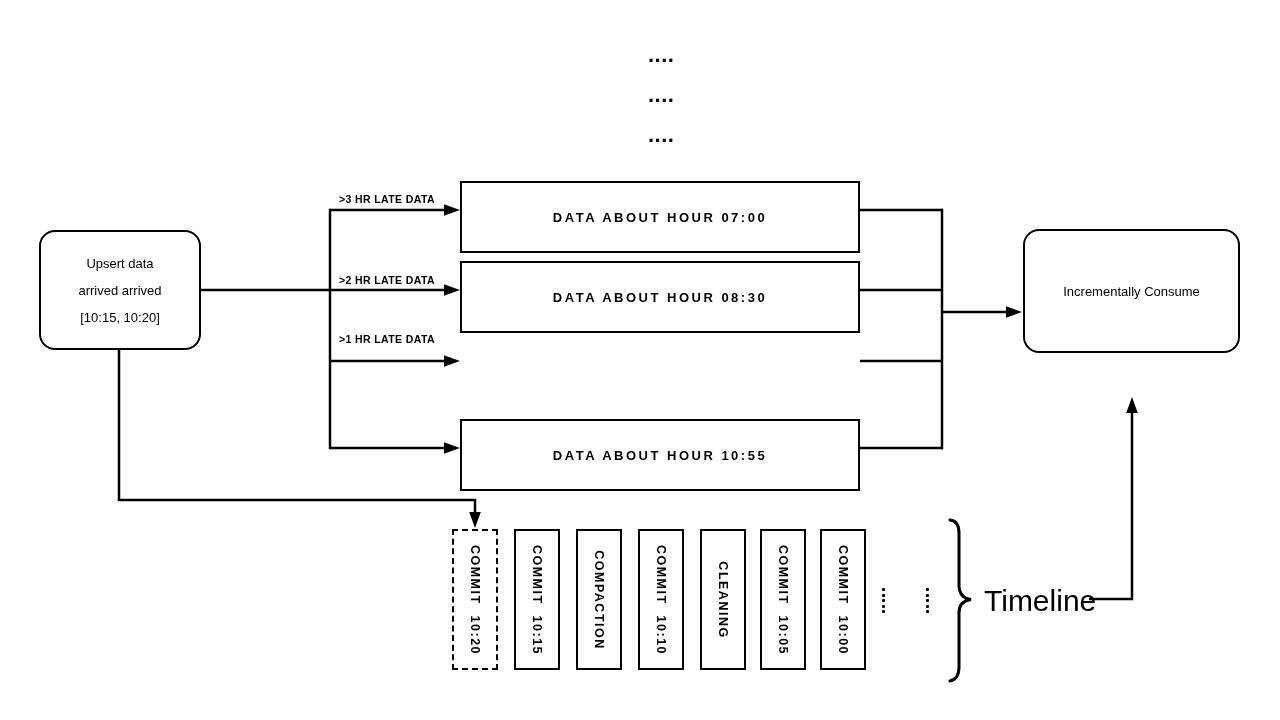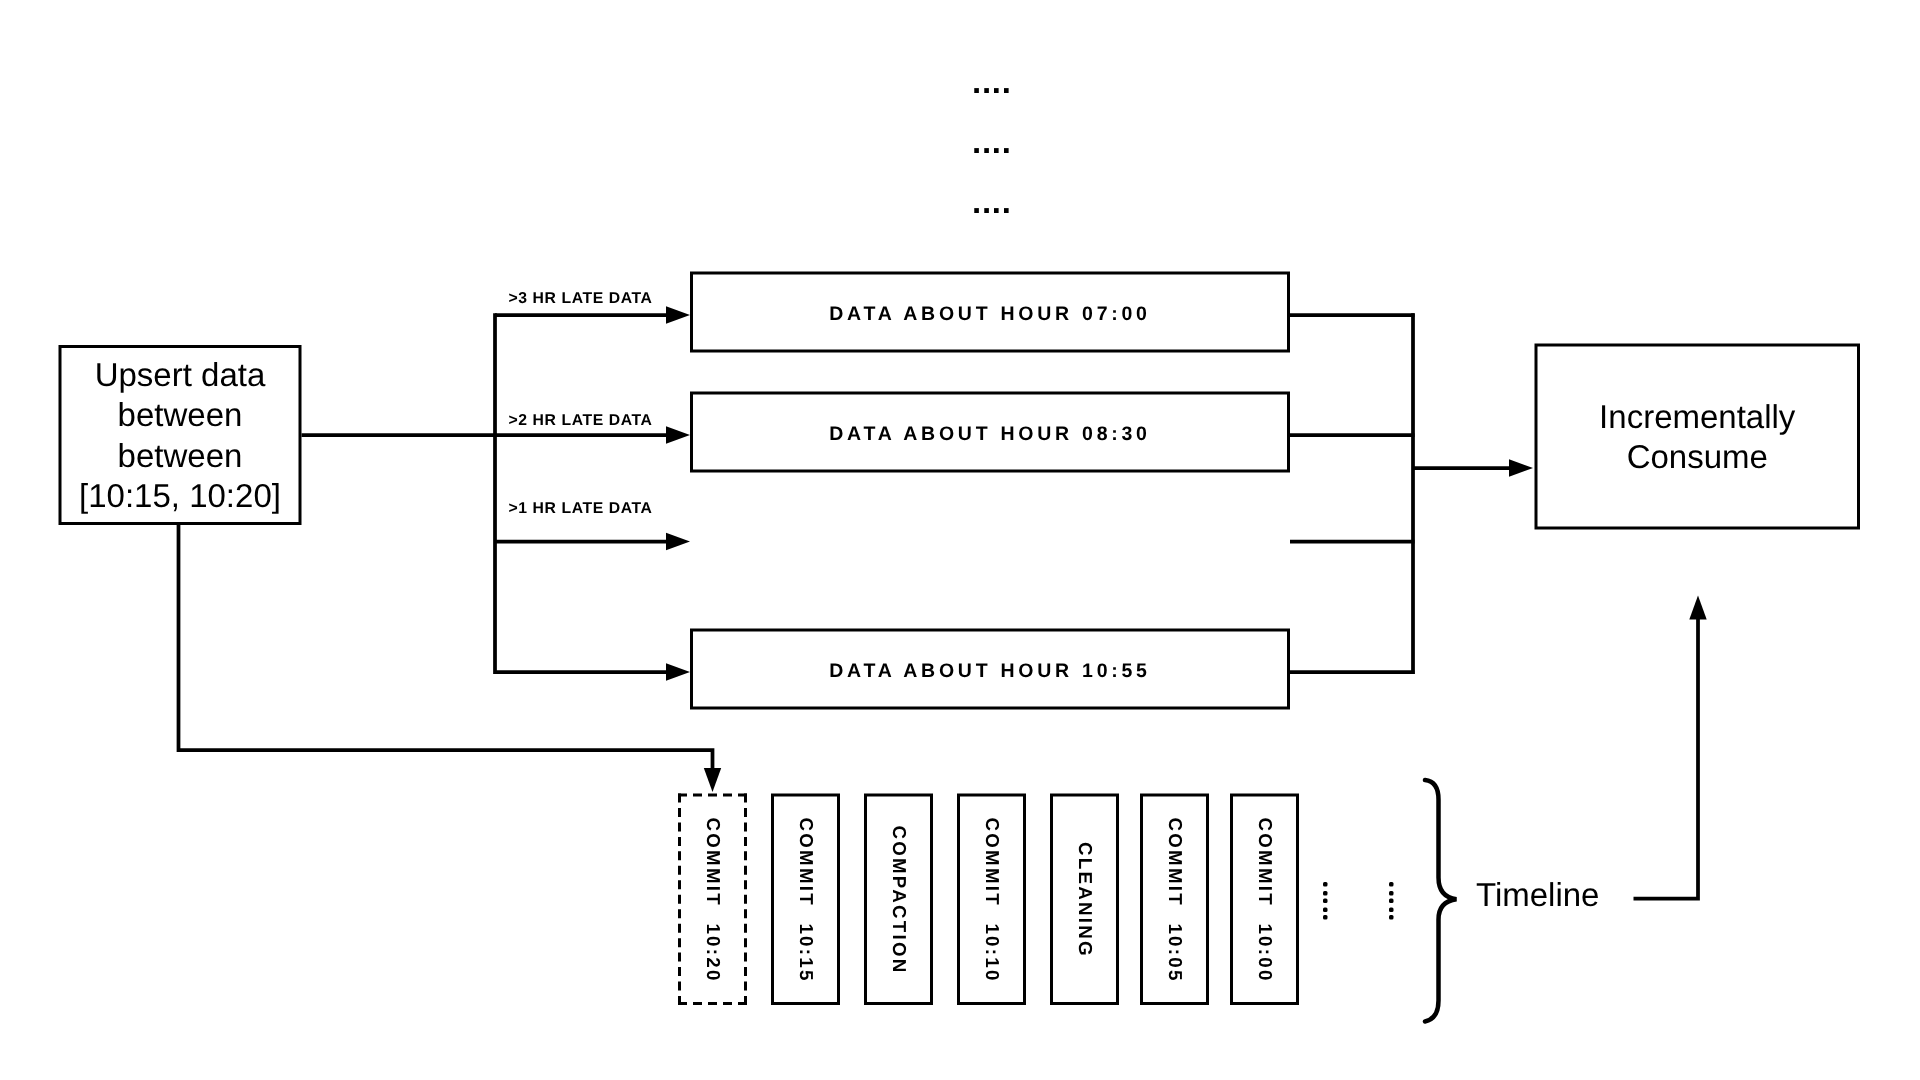--- a/index.html
+++ b/index.html
@@ -20,26 +20,26 @@
   }
   .box {
     position: absolute;
     border: 2.5px solid #000;
     background: #fff;
     display: flex;
     align-items: center;
     justify-content: center;
     text-align: center;
   }
-  .note-box { font-size: 22px; line-height: 27px; }
+  .note-box { font-size: 13px; line-height: 27px; border-radius: 16px; }
   .note-box .line { display: block; }
   .hour-box {
     left: 460px;
     width: 400px;
-    height: 54px;
+    height: 72px;
     font-weight: bold;
     font-size: 13px;
     letter-spacing: 2.5px;
     white-space: nowrap;
   }
   .tl-box {
     position: absolute;
     top: 529px;
     width: 46px;
     height: 141px;
@@ -84,21 +84,21 @@
   }
   .vdots i {
     width: 3px; height: 3px;
     background: #000;
     border-radius: 1px;
   }
   .timeline-label {
     position: absolute;
     left: 984px;
     top: 584px;
-    font-size: 22px;
+    font-size: 30px;
     white-space: nowrap;
   }
 </style>
 </head>
 <body>
 
 <div class="canvas">
 
   <svg class="wires" viewBox="0 0 1280 720" fill="none" stroke="#000" stroke-width="2.5">
 
@@ -132,21 +132,21 @@
     <path stroke-width="3" stroke-linecap="round" d="M 950 520 Q 959 521 959 533 L 959 585 Q 959 598 971 599.5 Q 959 601 959 613 L 959 667 Q 959 679 950 681"></path>
   </svg>
 
   <div class="dots-row" style="top:44px">....</div>
   <div class="dots-row" style="top:84px">....</div>
   <div class="dots-row" style="top:124px">....</div>
 
   <div class="box note-box" style="left:39px; top:230px; width:162px; height:120px">
     <div>
       <span class="line">Upsert data</span>
-      <span class="line">between between</span>
+      <span class="line">arrived arrived</span>
       <span class="line">[10:15, 10:20]</span>
     </div>
   </div>
 
   <div class="late-label" style="top:193px">&gt;3 HR LATE DATA</div>
   <div class="late-label" style="top:274px">&gt;2 HR LATE DATA</div>
   <div class="late-label" style="top:333px">&gt;1 HR LATE DATA</div>
 
   <div class="box hour-box" style="top:181px">DATA ABOUT HOUR 07:00</div>
   <div class="box hour-box" style="top:261px">DATA ABOUT HOUR 08:30</div>

